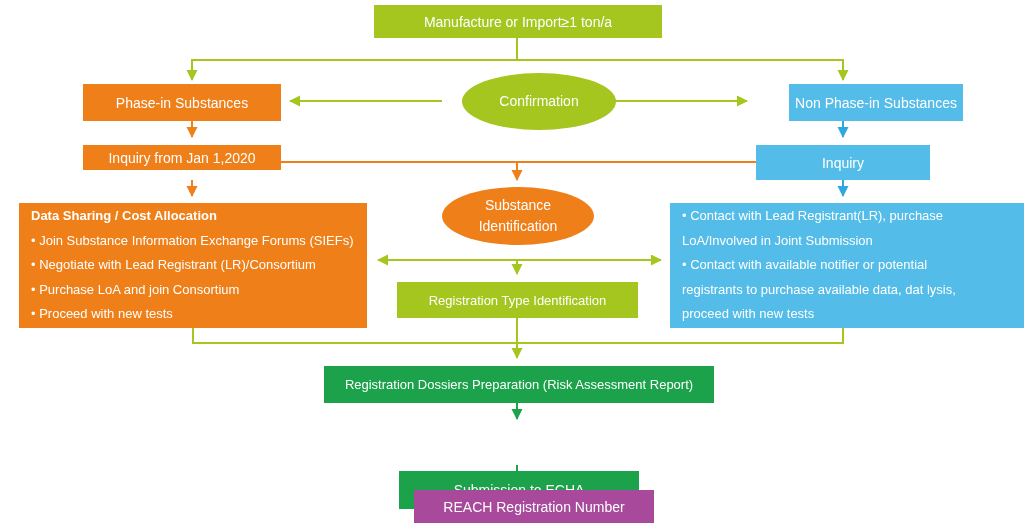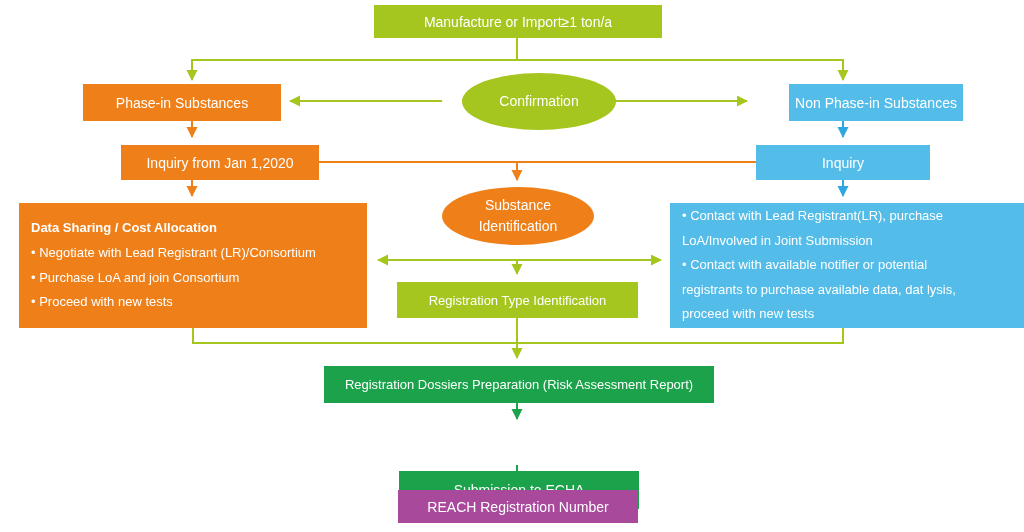--- a/index.html
+++ b/index.html
@@ -120,35 +120,36 @@
   </div>
 
   <div class="node green ellipse" style="left:462px;top:73px;width:154px;height:57px;">
     <span>Confirmation</span>
   </div>
 
   <div class="node blue" style="left:756px;top:84px;width:174px;height:37px;margin-left:33px;">
     <span>Non Phase-in Substances</span>
   </div>
 
-  <div class="node orange" style="left:83px;top:145px;width:198px;height:35px;margin-left:38px;">
+  <div class="node orange" style="left:83px;top:145px;width:198px;height:25px;">
     <span>Inquiry from Jan 1,2020</span>
   </div>
 
   <div class="node blue" style="left:756px;top:145px;width:174px;height:35px;">
     <span>Inquiry</span>
   </div>
 
   <div class="node orange ellipse" style="left:442px;top:187px;width:152px;height:58px;">
     <span>Substance</span>
     <span>Identification</span>
   </div>
 
   <div class="bigbox orange" style="left:19px;top:203px;width:348px;height:125px;padding:16px 12px;">
     <div class="title">Data Sharing / Cost Allocation</div>
+    <div>• Join Substance Information Exchange Forums (SIEFs)</div>
     <div>• Negotiate with Lead Registrant (LR)/Consortium</div>
     <div>• Purchase LoA and join Consortium</div>
     <div>• Proceed with new tests</div>
   </div>
 
   <div class="node green smalltext" style="left:397px;top:282px;width:241px;height:36px;">
     <span>Registration Type Identification</span>
   </div>
 
   <div class="bigbox blue" style="left:670px;top:203px;width:384px;height:125px;padding:4px 12px;">
@@ -160,17 +161,17 @@
   </div>
 
   <div class="node dkgreen smalltext" style="left:324px;top:366px;width:390px;height:37px;">
     <span>Registration Dossiers Preparation (Risk Assessment Report)</span>
   </div>
 
   <div class="node dkgreen" style="left:399px;top:427px;width:240px;height:38px;margin-top:44px;">
     <span>Submission to ECHA</span>
   </div>
 
-  <div class="node purple" style="left:398px;top:490px;width:240px;height:33px;">
+  <div class="node purple" style="left:414px;top:490px;width:240px;height:33px;">
     <span>REACH Registration Number</span>
   </div>
 
 </div>
 
 </body></html>

